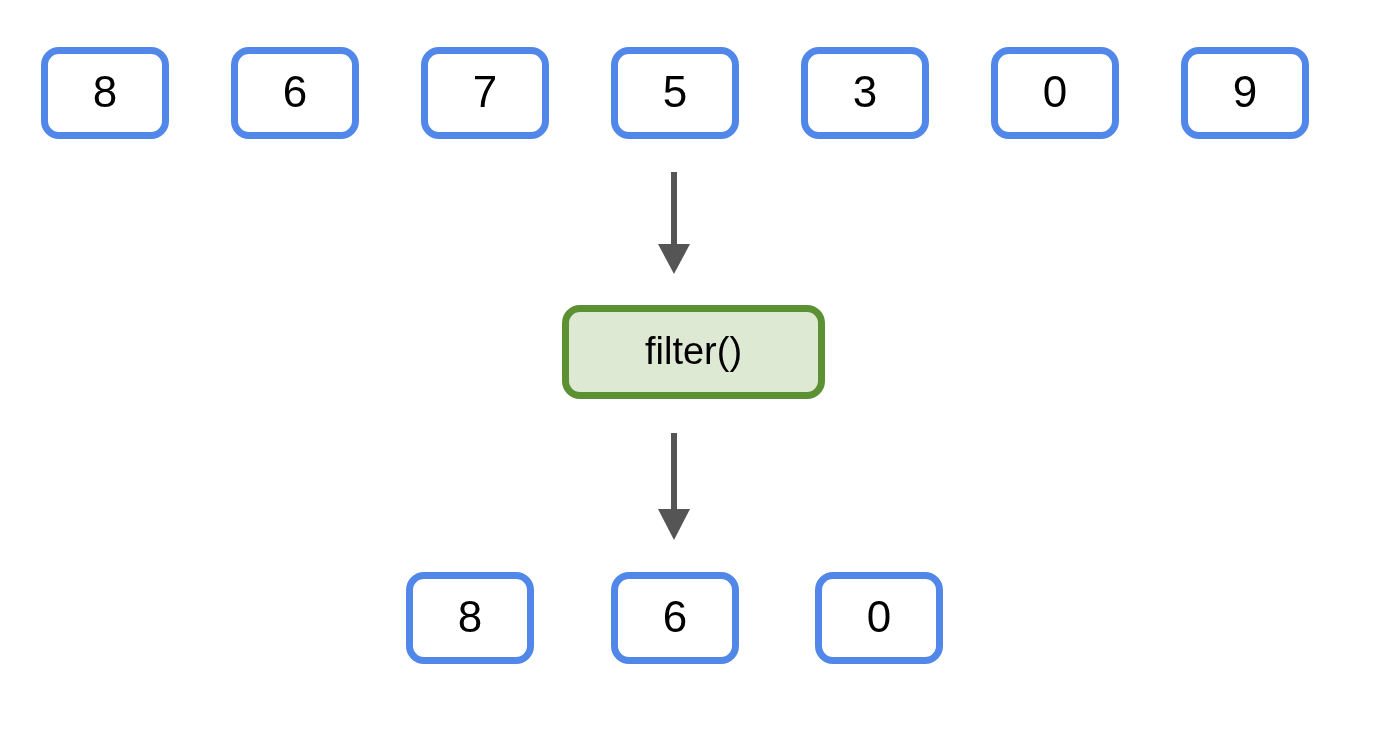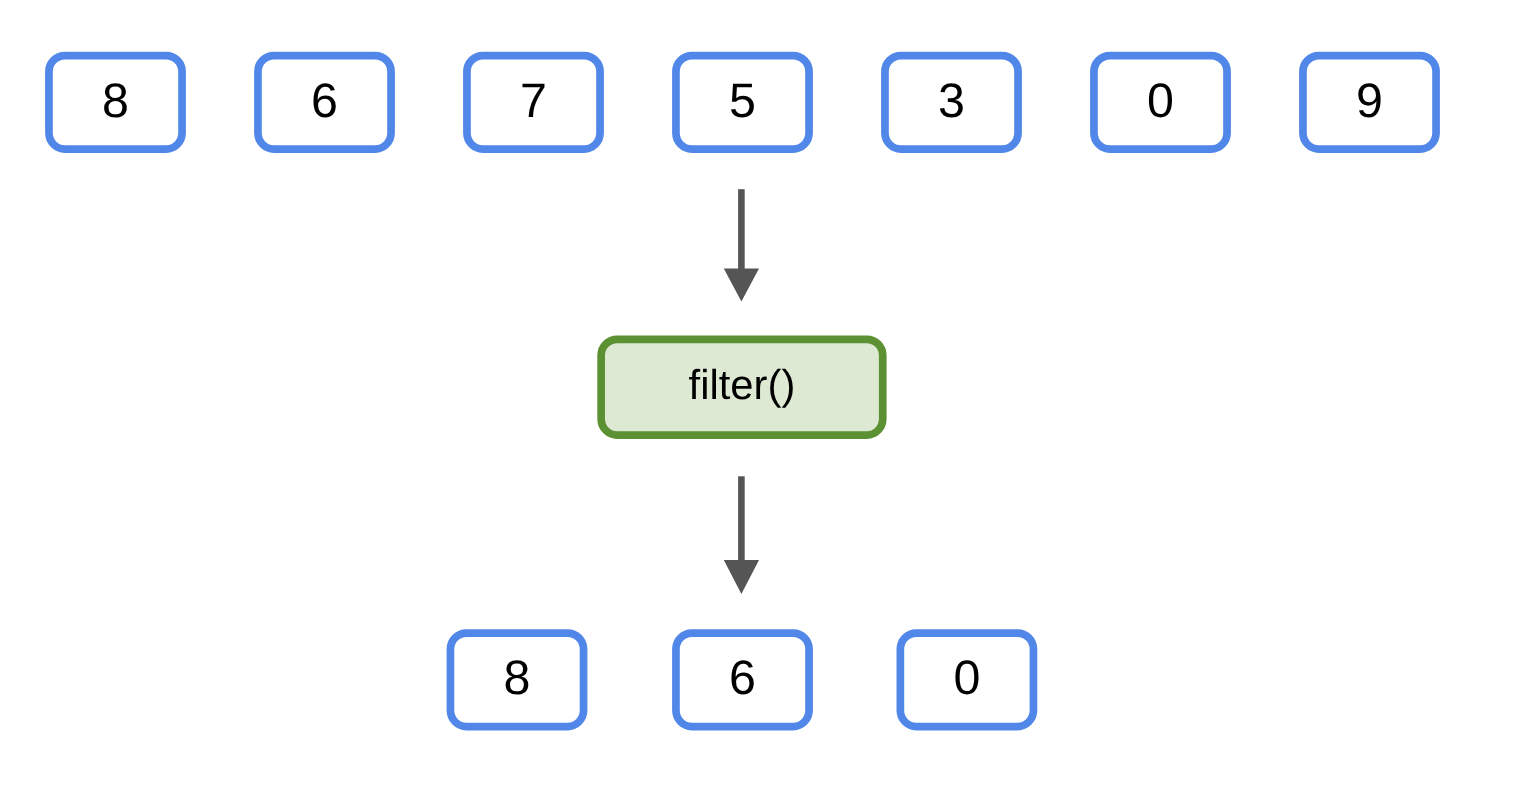--- a/index.html
+++ b/index.html
@@ -56,20 +56,21 @@
     background: var(--op-fill, #DEE9D3);
     border-radius: 18px;
     display: flex;
     align-items: center;
     justify-content: center;
     color: #000000;
     font-size: 38px;
     font-weight: 400;
     line-height: 1;
     user-select: none;
+    margin-left: 19px;
   }
 
   .op-label {
     display: block;
     transform: translateY(-1px);
   }
 
   
   .arrow {
     position: absolute;

